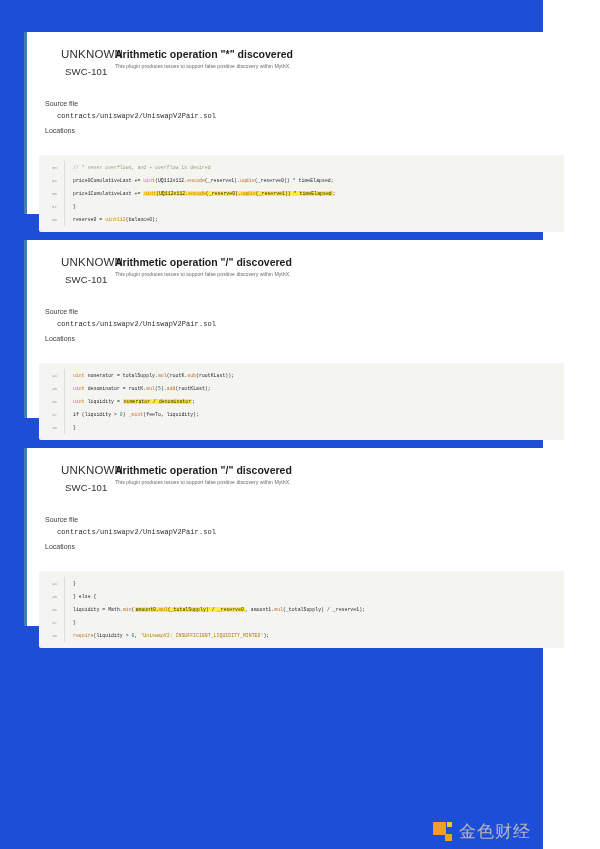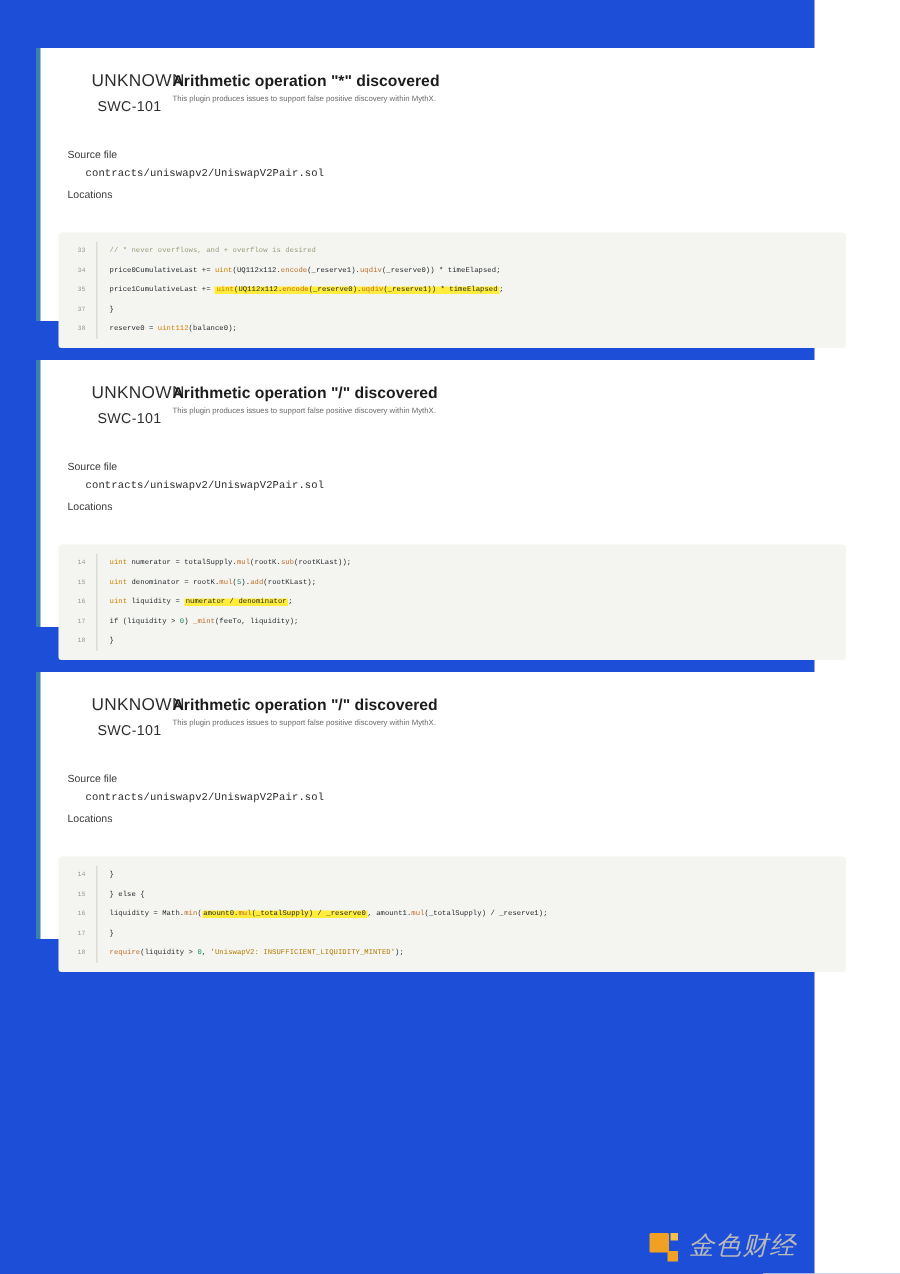--- a/index.html
+++ b/index.html
@@ -120,21 +120,20 @@
     padding: 0 1px;
   }
 
   
   .wm {
     position: absolute;
     right: 12px; bottom: 8px;
     display: flex;
     align-items: center;
     gap: 7px;
-    font-style: italic;
   }
   .wm-mark {
     position: relative;
     width: 19px; height: 19px;
   }
   .wm-mark i {
     position: absolute;
     display: block;
     background: #f0a022;
   }

